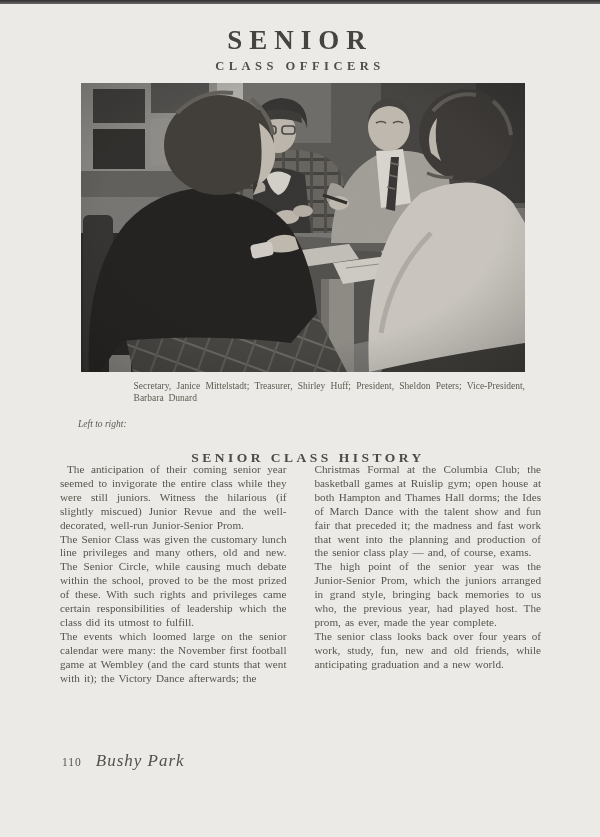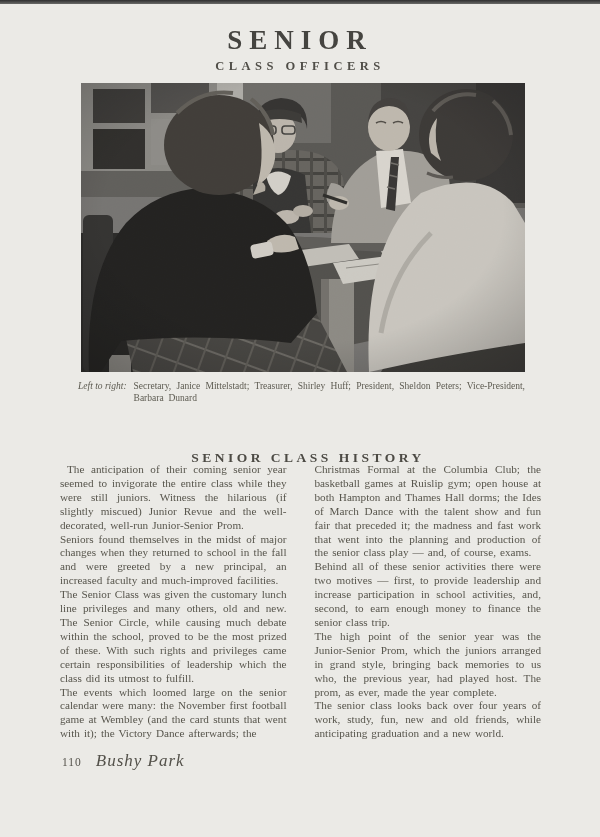--- a/index.html
+++ b/index.html
@@ -33,20 +33,21 @@
   }
   .photo-frame svg{display:block;width:444px;height:289px;}
   .photo-caption{
     position:absolute;top:381px;left:78px;width:447px;
     display:flex;
     font-size:9.5px;line-height:11.5px;color:#5c5a50;
   }
   .photo-caption .cap-label{
     font-style:italic;white-space:nowrap;flex:0 0 auto;
     margin-right:7px;
+    margin-top:38px;
   }
   .photo-caption .cap-text{
     flex:1 1 auto;text-align:justify;
     word-spacing:2.5px;
   }
   .history-heading{
     position:absolute;top:436px;left:8px;width:600px;
     text-align:center;
     font-size:13.5px;letter-spacing:3.5px;
     color:#4c4a44;font-weight:bold;
@@ -202,27 +203,25 @@
 <div class="photo-caption">
   <span class="cap-label">Left to right:</span>
   <span class="cap-text">Secretary, Janice Mittelstadt; Treasurer, Shirley Huff; President, Sheldon Peters; Vice-President, Barbara Dunard</span>
 </div>
 
 <h3 class="history-heading">SENIOR CLASS HISTORY</h3>
 
 <div class="columns">
   <div class="col">
     <p class="first-para">The anticipation of their coming senior year seemed to invigorate the entire class while they were still juniors. Witness the hilarious (if slightly miscued) Junior Revue and the well-decorated, well-run Junior-Senior Prom.</p>
-    <p>Seniors found themselves in the midst of major changes when they returned to school in the fall and were greeted by a new principal, an increased faculty and much-improved facilities.</p>
     <p>The Senior Class was given the customary lunch line privileges and many others, old and new. The Senior Circle, while causing much debate within the school, proved to be the most prized of these. With such rights and privileges came certain responsibilities of leadership which the class did its utmost to fulfill.</p>
     <p>The events which loomed large on the senior calendar were many: the November first football game at Wembley (and the card stunts that went with it); the Victory Dance afterwards; the</p>
   </div>
   <div class="col">
     <p>Christmas Formal at the Columbia Club; the basketball games at Ruislip gym; open house at both Hampton and Thames Hall dorms; the Ides of March Dance with the talent show and fun fair that preceded it; the madness and fast work that went into the planning and production of the senior class play — and, of course, exams.</p>
-    <p>Behind all of these senior activities there were two motives — first, to provide leadership and increase participation in school activities, and, second, to earn enough money to finance the senior class trip.</p>
     <p>The high point of the senior year was the Junior-Senior Prom, which the juniors arranged in grand style, bringing back memories to us who, the previous year, had played host. The prom, as ever, made the year complete.</p>
     <p>The senior class looks back over four years of work, study, fun, new and old friends, while anticipating graduation and a new world.</p>
   </div>
 </div>
 
 <div class="page-footer">
   <span class="folio">110</span><span class="book">Bushy Park</span>
 </div>
 
 </body></html>

